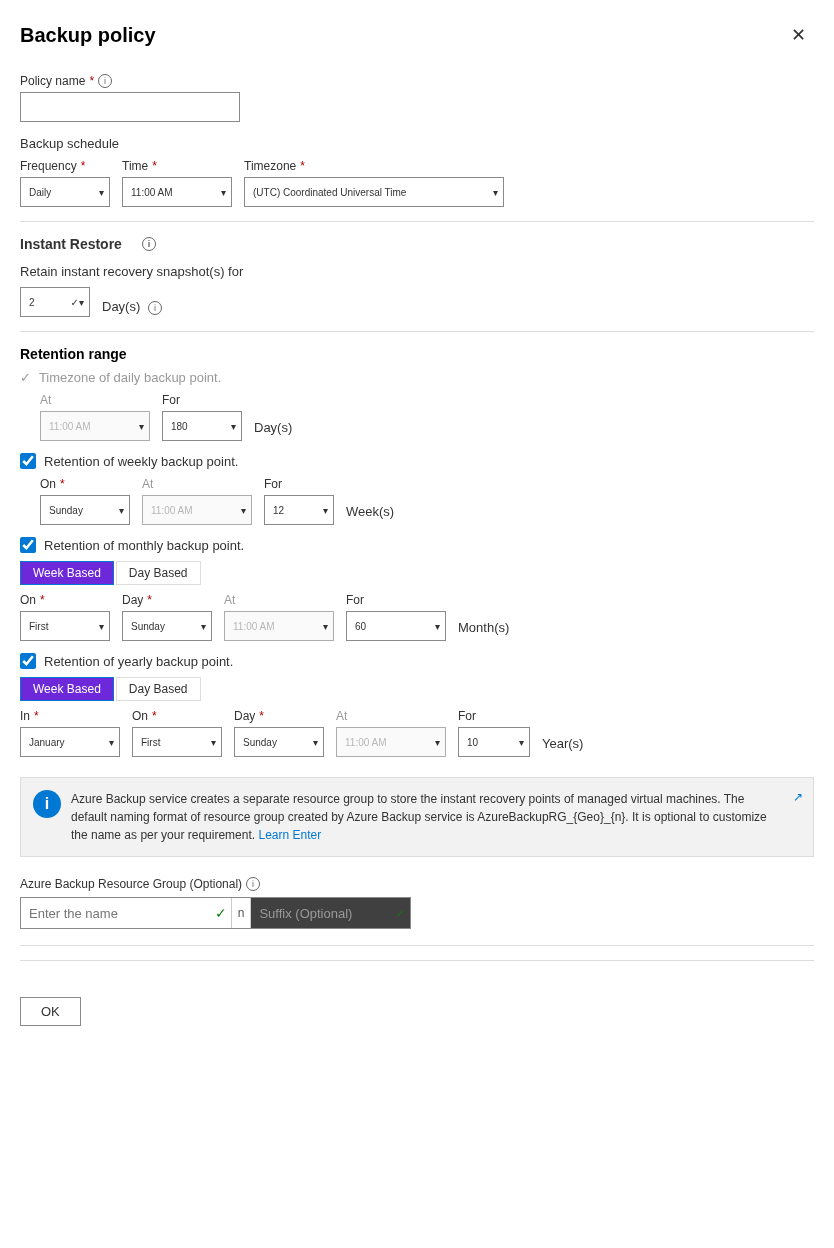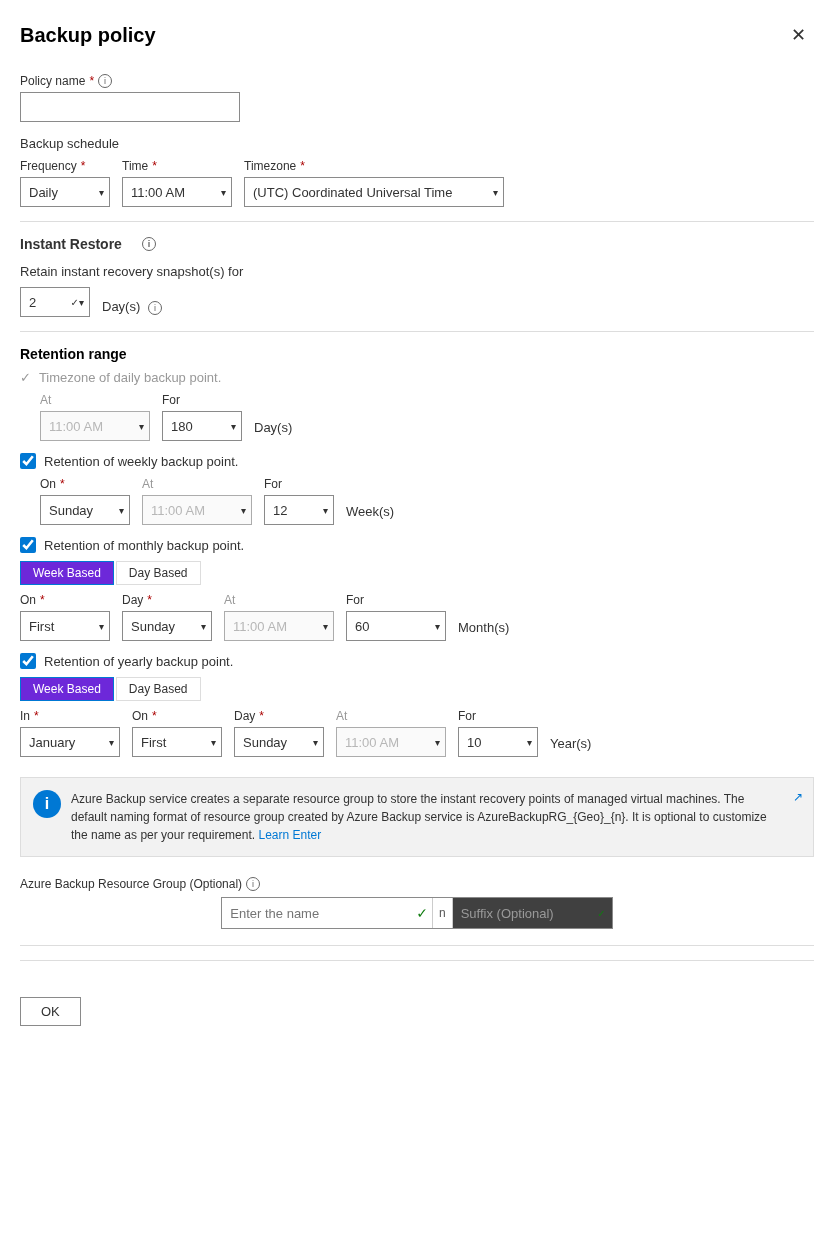--- a/index.html
+++ b/index.html
@@ -79,21 +79,21 @@
       align-items: center;
       position: relative;
     }
     .select-box {
       appearance: none;
       -webkit-appearance: none;
       border: 1px solid #8a8a8a;
       background: #fff;
       padding: 5px 28px 5px 8px;
       height: 30px;
-      font-size: 13px;
+      font-size: 10px;
       cursor: pointer;
       outline: none;
       color: #333;
     }
     .select-chevron {
       position: absolute;
       right: 6px;
       pointer-events: none;
       font-size: 10px;
       color: #333;
@@ -188,21 +188,20 @@
       position: absolute;
       right: 10px;
       top: 10px;
       font-size: 12px;
       color: #0078d4;
     }
     .resource-group-row {
       display: flex;
       align-items: center;
       gap: 8px;
-      justify-content: center;
     }
     .resource-input {
       border: 1px solid #8a8a8a;
       border-right: none;
       padding: 5px 8px;
       width: 190px;
       height: 30px;
       font-size: 13px;
       outline: none;
       color: #999;
@@ -234,21 +233,21 @@
       padding-top: 16px;
       margin-top: 10px;
     }
     .freq-select { width: 90px; }
     .time-select { width: 110px; }
     .tz-select { width: 260px; }
     .days-select { width: 70px; }
     .on-select { width: 90px; }
     .weekly-for { width: 70px; }
     .month-for { width: 100px; }
-    .year-for { width: 80px; }
+    .year-for { width: 72px; }
     .in-select { width: 100px; }
   </style>
 </head>
 <body>
 
 <div class="panel">
 
   <div class="panel-header">
     <span class="panel-title">Backup policy</span>
     <button class="close-btn">✕</button>

